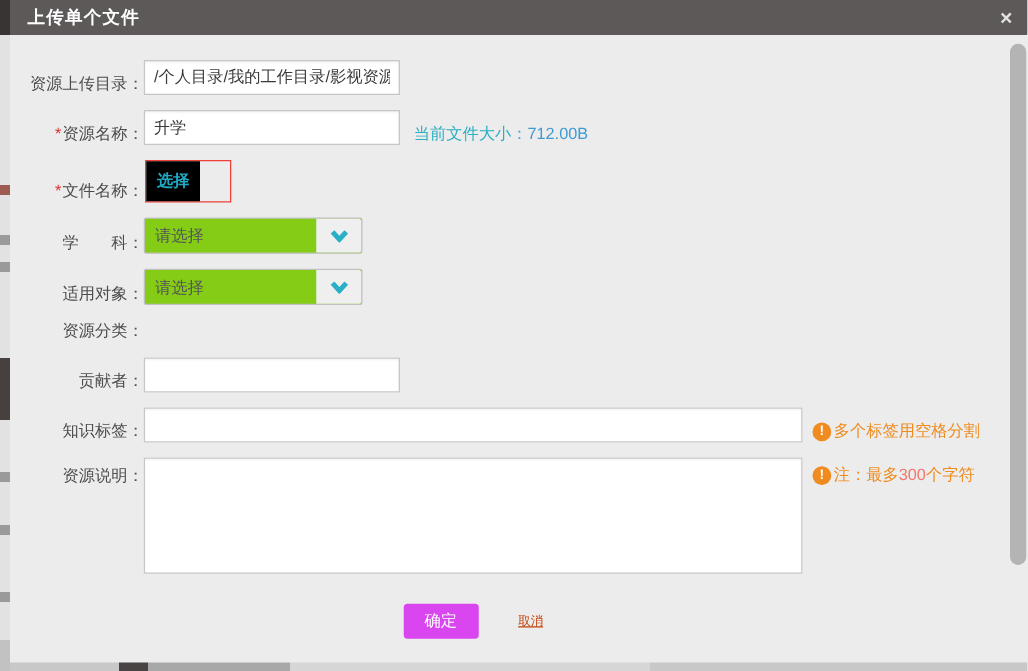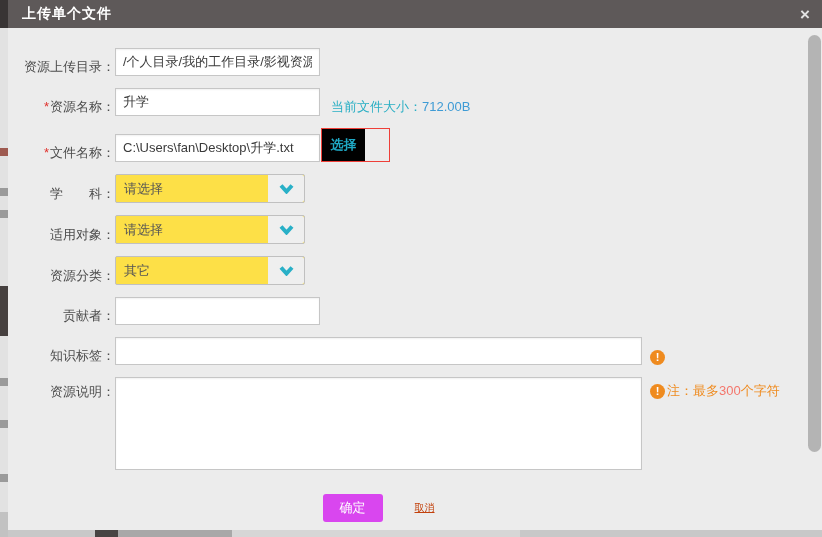--- a/index.html
+++ b/index.html
@@ -90,22 +90,22 @@
     margin-left: 1px; width: 69px; height: 34px;
     border: 1px solid #ee3f38; display: flex; align-items: center;
   }
   .choose-btn {
     width: 43px; height: 32px; background: #000000;
     display: flex; align-items: center; justify-content: center;
     color: #1fa9c5; font-weight: bold; font-size: 13px; cursor: pointer;
   }
 
   .select {
-    position: relative; width: 190px; height: 29px;
-    border: 1px solid #c0c0c0; border-radius: 2px; background: #fde047;
+    position: relative; width: 175px; height: 29px;
+    border: 1px solid #c0c0c0; border-radius: 2px; background: #84cc16;
     display: flex; align-items: center; cursor: pointer;
   }
   .select .value { font-size: 13px; color: #555; padding-left: 8px; }
   .select .arrow-zone {
     position: absolute; right: 0; top: 0; bottom: 0; width: 36px;
     background: #efefef; border-radius: 0 2px 2px 0;
     display: flex; align-items: center; justify-content: center;
   }
 
   .hint { display: flex; align-items: center; margin-left: 8px; font-size: 13px; }
@@ -154,21 +154,20 @@
     </div>
 
     <div class="row">
       <span class="label-col"><span class="req">*</span><span>资源名称：</span></span>
       <input class="text" type="text" value="升学" style="">
       <span class="size-note"><span class="size-label">当前文件大小：</span><span class="size-value">712.00B</span></span>
     </div>
 
     <div class="row">
       <span class="label-col"><span class="req">*</span><span>文件名称：</span></span>
-      <input class="text" type="text" value="C:\Users\fan\Desktop\升学.txt" style="">
       <span class="choose-wrap">
         <span class="choose-btn">选择</span>
       </span>
     </div>
 
     <div class="row">
       <span class="label-col">学　　科：</span>
       <div class="select">
         <span class="value">请选择</span>
         <span class="arrow-zone">
@@ -186,40 +185,33 @@
         <span class="arrow-zone">
           <svg width="15" height="10" viewBox="0 0 15 10">
               <polyline points="2,1.5 7.5,7.5 13,1.5" fill="none" stroke="#29b0c7" stroke-width="4"></polyline>
             </svg>
         </span>
       </div>
     </div>
 
     <div class="row">
       <span class="label-col">资源分类：</span>
-      <div class="select">
-        <span class="value">其它</span>
-        <span class="arrow-zone">
-          <svg width="15" height="10" viewBox="0 0 15 10">
-              <polyline points="2,1.5 7.5,7.5 13,1.5" fill="none" stroke="#29b0c7" stroke-width="4"></polyline>
-            </svg>
-        </span>
-      </div>
     </div>
 
     <div class="row">
       <span class="label-col">贡献者：</span>
       <input class="text" type="text" value="" style="">
     </div>
 
     <div class="row">
       <span class="label-col">知识标签：</span>
       <input class="text wide" type="text" value="" style="">
       <span class="hint">
         <span class="hint-icon">!</span>
+        <span class="hint-text">多个标签用空格分割</span>
       </span>
     </div>
 
     <div class="row top-align">
       <span class="label-col">资源说明：</span>
       <textarea class="text" style=""></textarea>
       <span class="hint">
         <span class="hint-icon">!</span>
         <span class="hint-text"><span>注：最多</span><span class="hint-num">300</span><span>个字符</span></span>
       </span>

